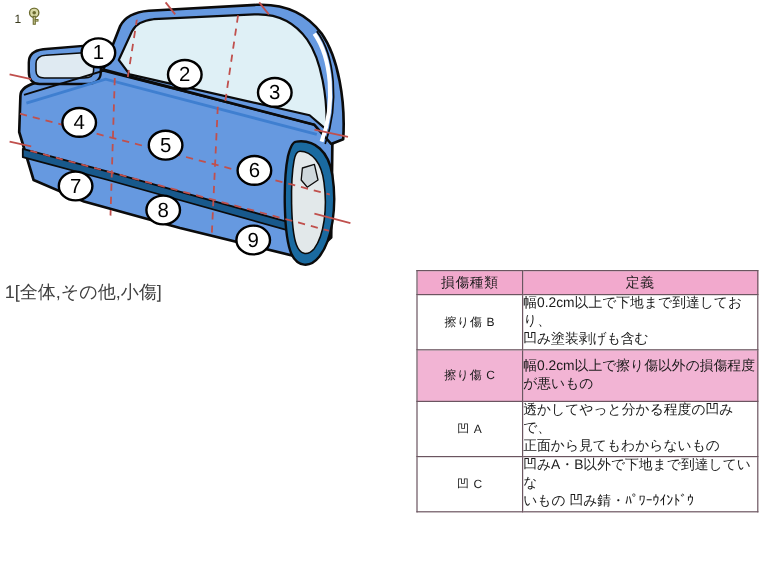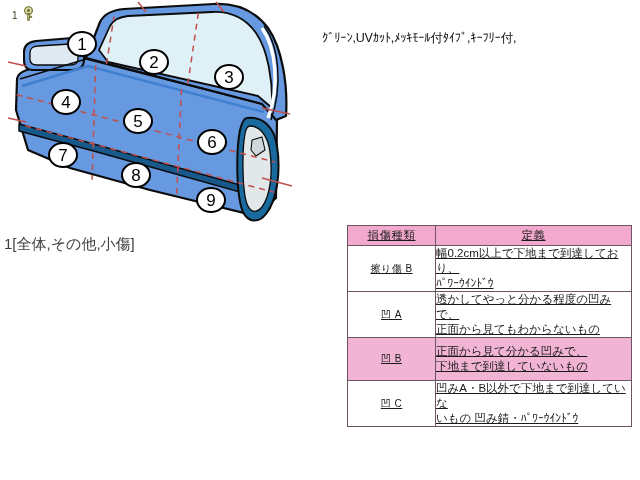--- a/index.html
+++ b/index.html
@@ -86,21 +86,20 @@
     width: 284px;
     table-layout: fixed;
     background: #ffffff;
   }
   table#damage-table td,
   table#damage-table th {
     border: 1px solid #6b5560;
     padding: 0;
     vertical-align: middle;
     font-weight: normal;
-    text-decoration: underline;
   }
   table#damage-table col.c-kind { width: 88px; }
   table#damage-table col.c-def  { width: 196px; }
 
   .th-cell {
     background: #f2a9cd;
     text-align: center;
     height: 19px;
     font-size: 11.5px;
     letter-spacing: 0.5px;
@@ -122,21 +121,20 @@
     white-space: pre-line;
   }
   tr.row-white td { background: #ffffff; }
   tr.row-pink  td { background: #f2b4d4; }
   tr.row-body td { height: 42px; }
 </style>
 </head>
 <body>
 
 <div id="spec-note">
-  <div>ｸﾞﾘｰﾝ,UVｶｯﾄ,ﾒｯｷﾓｰﾙ付ﾀｲﾌﾟ,ｷｰﾌﾘｰ付,</div>
 </div>
 
 <div id="key-marker">
   <span class="km-num">1</span>
   <span>
     <svg width="14" height="16" viewBox="0 0 14 16">
       <circle cx="6.5" cy="4.6" r="3.9" fill="#d9d9a6" stroke="#6b6b2e" stroke-width="1.1"></circle>
       <circle cx="6.5" cy="4.6" r="1.5" fill="#6b6b2e"></circle>
       <rect x="5.7" y="7.6" width="1.7" height="6.6" fill="#d9d9a6" stroke="#6b6b2e" stroke-width="0.9"></rect>
       <rect x="7.3" y="10.2" width="2.4" height="1.4" fill="#d9d9a6" stroke="#6b6b2e" stroke-width="0.8"></rect>
@@ -315,32 +313,32 @@
     <thead>
       <tr>
         <th class="th-cell">損傷種類</th>
         <th class="th-cell">定義</th>
       </tr>
     </thead>
     <tbody>
       <tr class="row-white row-body">
         <td class="kind-cell">擦り傷  B</td>
         <td class="def-cell">幅0.2cm以上で下地まで到達しており、
-ﾊﾟﾜｰｳｲﾝﾄﾞｳ</td>
+凹み塗装剥げも含む</td>
+      </tr>
+      <tr class="row-pink row-body">
+        <td class="kind-cell">擦り傷  C</td>
+        <td class="def-cell">幅0.2cm以上で擦り傷以外の損傷程度
+が悪いもの</td>
       </tr>
       <tr class="row-white row-body">
         <td class="kind-cell">凹  A</td>
         <td class="def-cell">透かしてやっと分かる程度の凹みで、
 正面から見てもわからないもの</td>
       </tr>
-      <tr class="row-pink row-body">
-        <td class="kind-cell">凹  B</td>
-        <td class="def-cell">正面から見て分かる凹みで、
-下地まで到達していないもの</td>
-      </tr>
       <tr class="row-white row-body">
         <td class="kind-cell">凹  C</td>
         <td class="def-cell">凹みA・B以外で下地まで到達していな
 いもの  凹み錆・ﾊﾟﾜｰｳｲﾝﾄﾞｳ</td>
       </tr>
     </tbody>
   </table>
 </div>
 
 </body></html>

